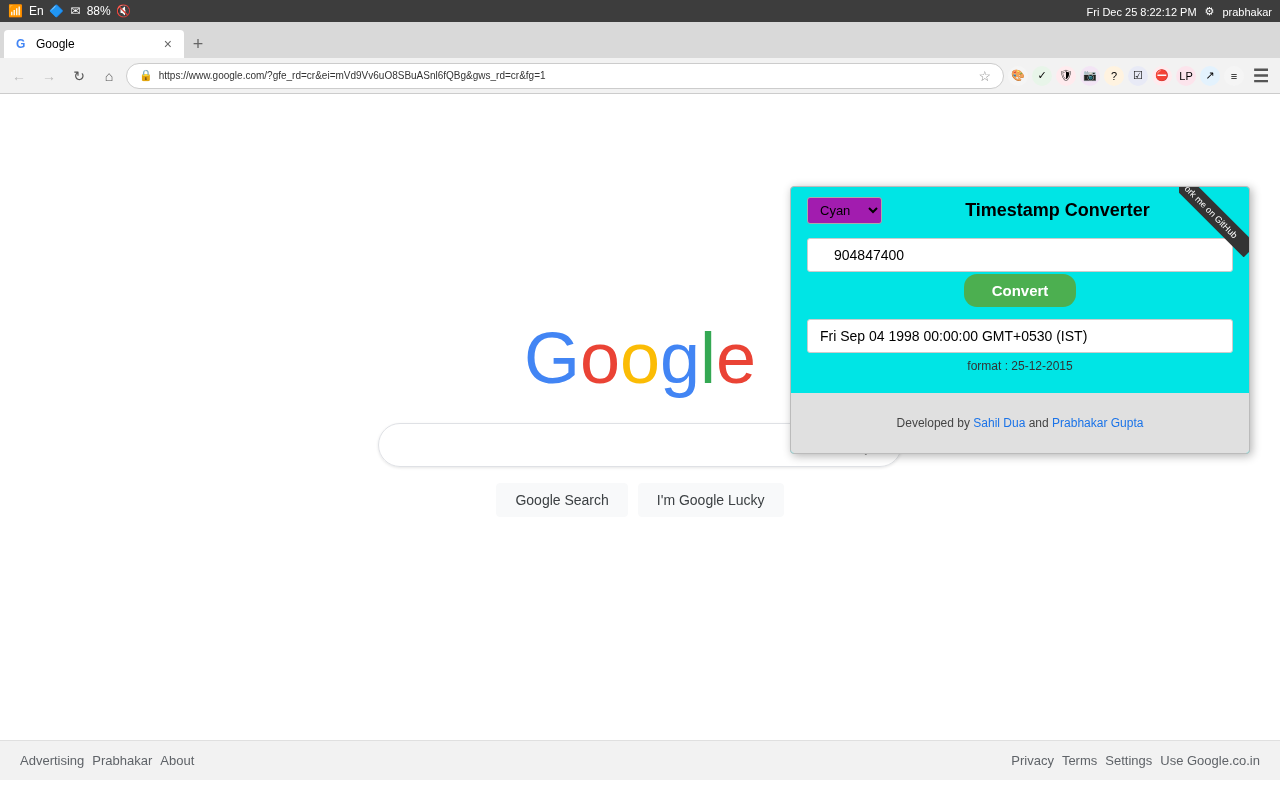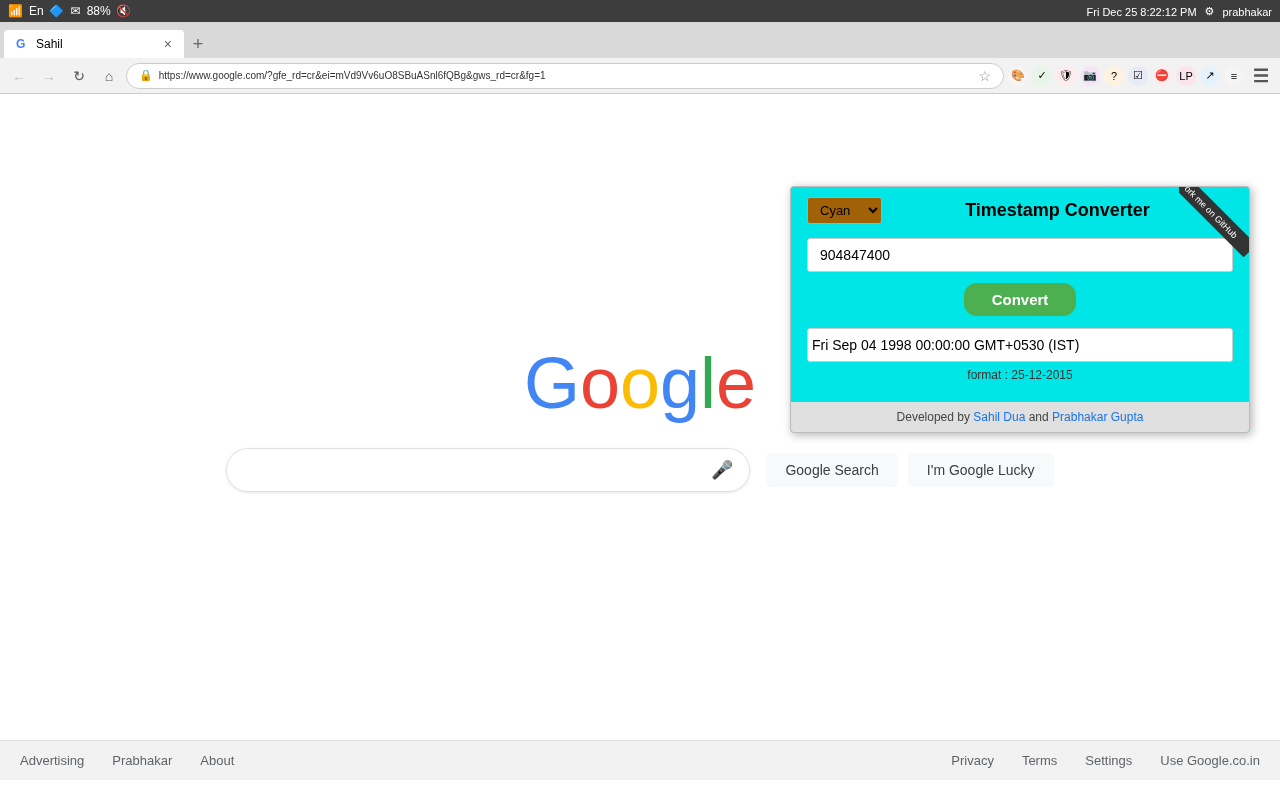--- a/index.html
+++ b/index.html
@@ -117,21 +117,21 @@
       margin-top: -40px;
     }
     .g-blue { color: #4285F4; }
     .g-red { color: #EA4335; }
     .g-yellow { color: #FBBC05; }
     .g-green { color: #34A853; }
 
     
     .search-container {
       display: flex;
-      flex-direction: row;
+      flex-direction: column;
       align-items: center;
       gap: 16px;
     }
     .search-box {
       width: 524px;
       height: 44px;
       border: 1px solid #dfe1e5;
       border-radius: 24px;
       display: flex;
       align-items: center;
@@ -181,21 +181,21 @@
       height: 40px;
       background: #f2f2f2;
       border-top: 1px solid #e0e0e0;
       display: flex;
       align-items: center;
       justify-content: space-between;
       padding: 0 20px;
     }
     .footer-links {
       display: flex;
-      gap: 28px;
+      gap: 8px;
     }
     .footer-link {
       font-size: 13px;
       color: #5f6368;
       text-decoration: none;
       cursor: pointer;
     }
 
     
     .ts-popup {
@@ -213,21 +213,21 @@
     .ts-header {
       display: flex;
       align-items: center;
       padding: 10px 16px 6px 16px;
       position: relative;
     }
     .ts-dropdown {
       padding: 4px 8px;
       border: 1px solid #aaa;
       border-radius: 3px;
-      background: #a16207;
+      background: #a21caf;
       font-size: 13px;
       cursor: pointer;
     }
     .ts-title {
       flex: 1;
       text-align: center;
       font-size: 18px;
       font-weight: bold;
       color: #000;
     }
@@ -245,56 +245,56 @@
       font-size: 9px;
       padding: 4px 20px;
       transform: rotate(45deg);
       white-space: nowrap;
     }
     .ts-body {
       padding: 8px 16px 12px 16px;
     }
     .ts-input {
       width: 100%;
-      padding: 8px 12px;
+      padding: 8px 26px;
       border: 1px solid #ccc;
       border-radius: 3px;
       font-size: 14px;
-      margin-bottom: 11px;
+      margin-bottom: 2px;
     }
     .ts-convert-btn {
       display: block;
       margin: 0 auto 12px auto;
       padding: 8px 28px;
       background: #4CAF50;
       color: #fff;
       border: none;
       border-radius: 13px;
       font-size: 15px;
       cursor: pointer;
       font-weight: bold;
     }
     .ts-result {
       width: 100%;
-      padding: 8px 4px;
+      padding: 8px 12px;
       border: 1px solid #ccc;
       border-radius: 3px;
       font-size: 14px;
       background: #fff;
       margin-bottom: 6px;
     }
     .ts-format {
       text-align: center;
       font-size: 12px;
       color: #333;
       margin-bottom: 8px;
     }
     .ts-footer {
       background: #e0e0e0;
-      padding: 8px 16px;
+      padding: 23px 16px;
       font-size: 12px;
       color: #444;
       text-align: center;
     }
     .ts-footer a { color: #1a73e8; text-decoration: none; }
   </style>
 </head>
 <body>
 
 <div class="os-bar">
@@ -309,21 +309,21 @@
   <div class="os-bar-right">
     <span>Fri Dec 25  8:22:12 PM</span>
     <span>⚙</span>
     <span>prabhakar</span>
   </div>
 </div>
 
 <div class="title-bar">
   <div class="tab">
     <span class="tab-favicon" style="color:#4285F4; font-weight:bold; font-size:12px;">G</span>
-    <span>Sahil</span>
+    <span>Google</span>
     <span class="tab-close">×</span>
   </div>
   <div class="new-tab-btn">+</div>
 </div>
 
 <div class="nav-bar">
   <button class="nav-btn disabled">←</button>
   <button class="nav-btn disabled">→</button>
   <button class="nav-btn">↻</button>
   <button class="nav-btn">⌂</button>

